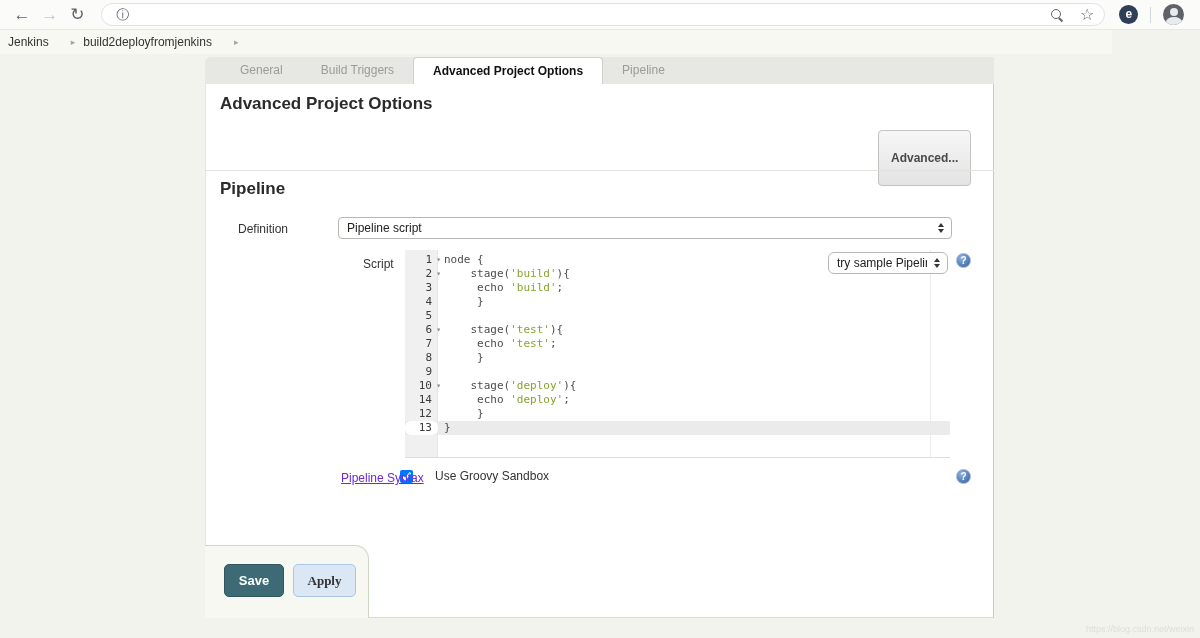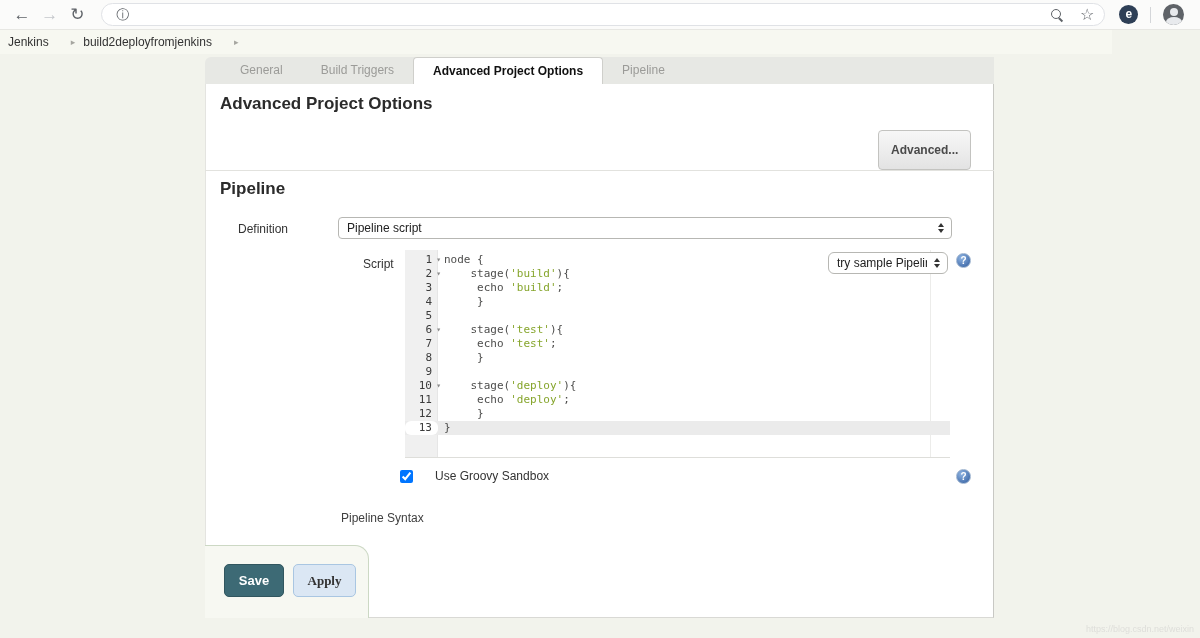--- a/index.html
+++ b/index.html
@@ -81,21 +81,21 @@
   .h-section{ position:absolute; font-size:17px; font-weight:bold; color:#2b2b2b; }
   .h-apo{ left:15px; top:37px; }
   .h-pipeline{ left:15px; top:122px; }
   .divider{ position:absolute; left:0; top:113px; width:789px; height:1px; background:#e2e2de; }
 
   .btn-advanced{
     position:absolute; left:673px; top:73px;
     background:linear-gradient(#f7f7f7,#e3e3e3);
     border:1px solid #c3c3c0; border-radius:4px;
     font-size:12px; font-weight:bold; color:#4a4a4a;
-    padding:12px 12px; cursor:pointer; font-family:inherit;
+    padding:20px 12px; cursor:pointer; font-family:inherit;
   }
 
   .lbl{ position:absolute; font-size:12px; color:#333; }
   .lbl-definition{ left:33px; top:165px; }
   .lbl-script{ left:158px; top:200px; }
 
   .selectbox{
     position:absolute; background:#fff; border:1px solid #b7b7b3; border-radius:4px;
     font-size:12px; color:#222; display:flex; align-items:center; cursor:pointer;
   }
@@ -133,21 +133,21 @@
     border:1px solid #9db3cf; color:#fff; font-size:10px; font-weight:bold;
     text-align:center; line-height:14px; cursor:pointer;
   }
   .help-script{ left:751px; top:196px; }
   .help-sandbox{ left:751px; top:412px; }
 
   .sandbox-row{ position:absolute; left:195px; top:412px; display:flex; align-items:center; gap:22px;justify-content:space-between; }
   .sandbox-row input{ width:13px; height:13px; cursor:pointer; }
   .sandbox-row label{ font-size:12px; color:#333; cursor:pointer; }
 
-  .syntax-link{ position:absolute; left:136px; top:454px; font-size:12px; color:#404040; cursor:pointer; }
+  .syntax-link{ position:absolute; left:136px; top:414px; font-size:12px; color:#6d28d9; text-decoration:underline; cursor:pointer; }
 
   
   .footer-sticker{
     position:absolute; left:0; top:488px; width:164px; height:73px;
     background:#f7f8f2; border-top:1px solid #ccd8c4; border-right:1px solid #ccd8c4;
     border-top-right-radius:14px;
   }
   .btn-save{
     position:absolute; left:19px; top:18px; width:60px; height:33px;
     background:#3d6a75; border:1px solid #31565f; border-radius:5px;
@@ -256,21 +256,21 @@
         </div>
         <div class="ed-line">
           <div class="ed-gutter-cell">9</div>
           <div class="ed-code"></div>
         </div>
         <div class="ed-line">
           <div class="ed-gutter-cell">10<span class="fold">▾</span></div>
           <div class="ed-code"><span class="seg-p">    stage(</span><span class="seg-s">'deploy'</span><span class="seg-p">){</span></div>
         </div>
         <div class="ed-line">
-          <div class="ed-gutter-cell">11</div>
+          <div class="ed-gutter-cell">14</div>
           <div class="ed-code"><span class="seg-p">     echo </span><span class="seg-s">'deploy'</span><span class="seg-p">;</span></div>
         </div>
         <div class="ed-line">
           <div class="ed-gutter-cell">12</div>
           <div class="ed-code"><span class="seg-p">     }</span></div>
         </div>
         <div class="ed-line active">
           <div class="ed-gutter-cell">13</div>
           <div class="ed-code"><span class="seg-p">}</span></div>
         </div>

